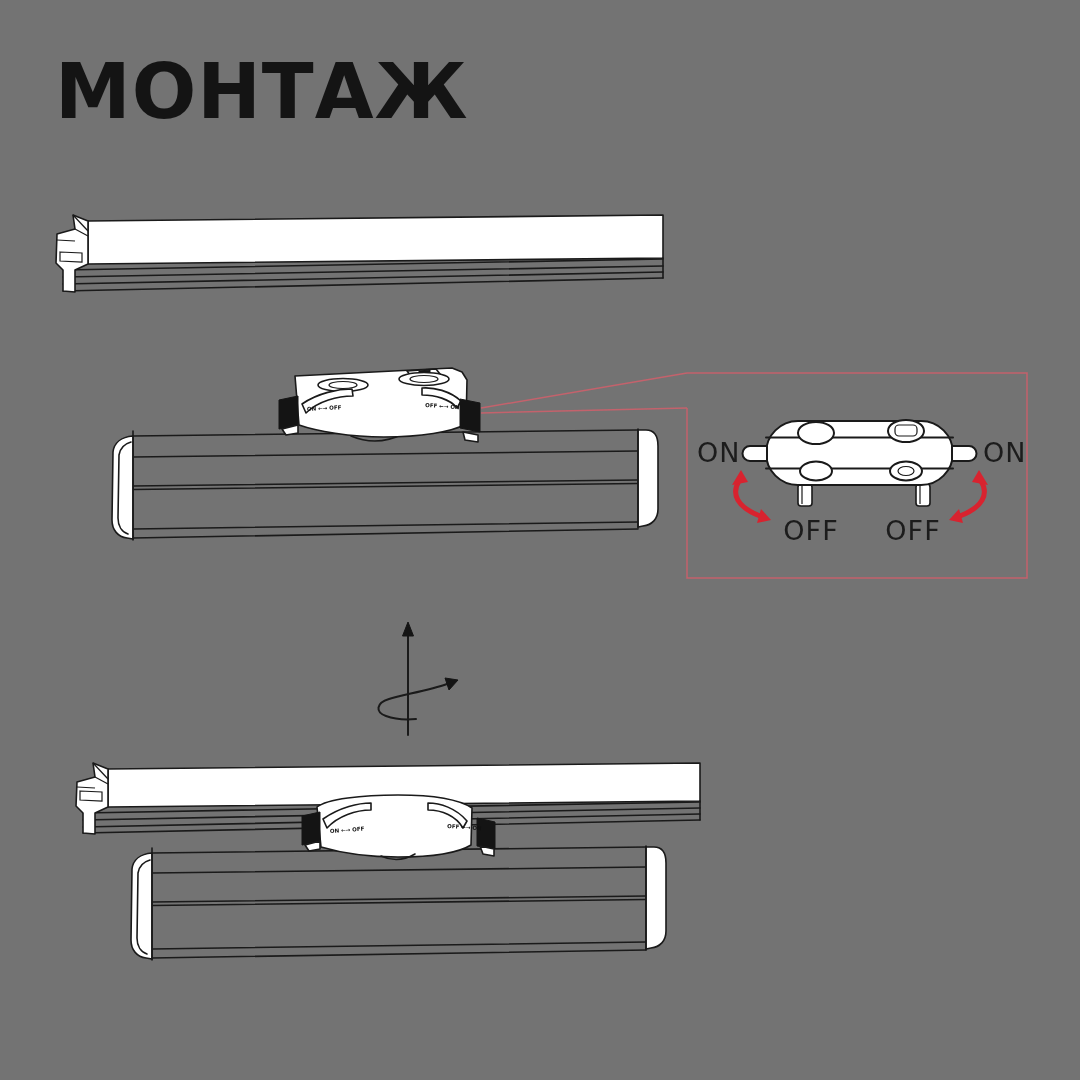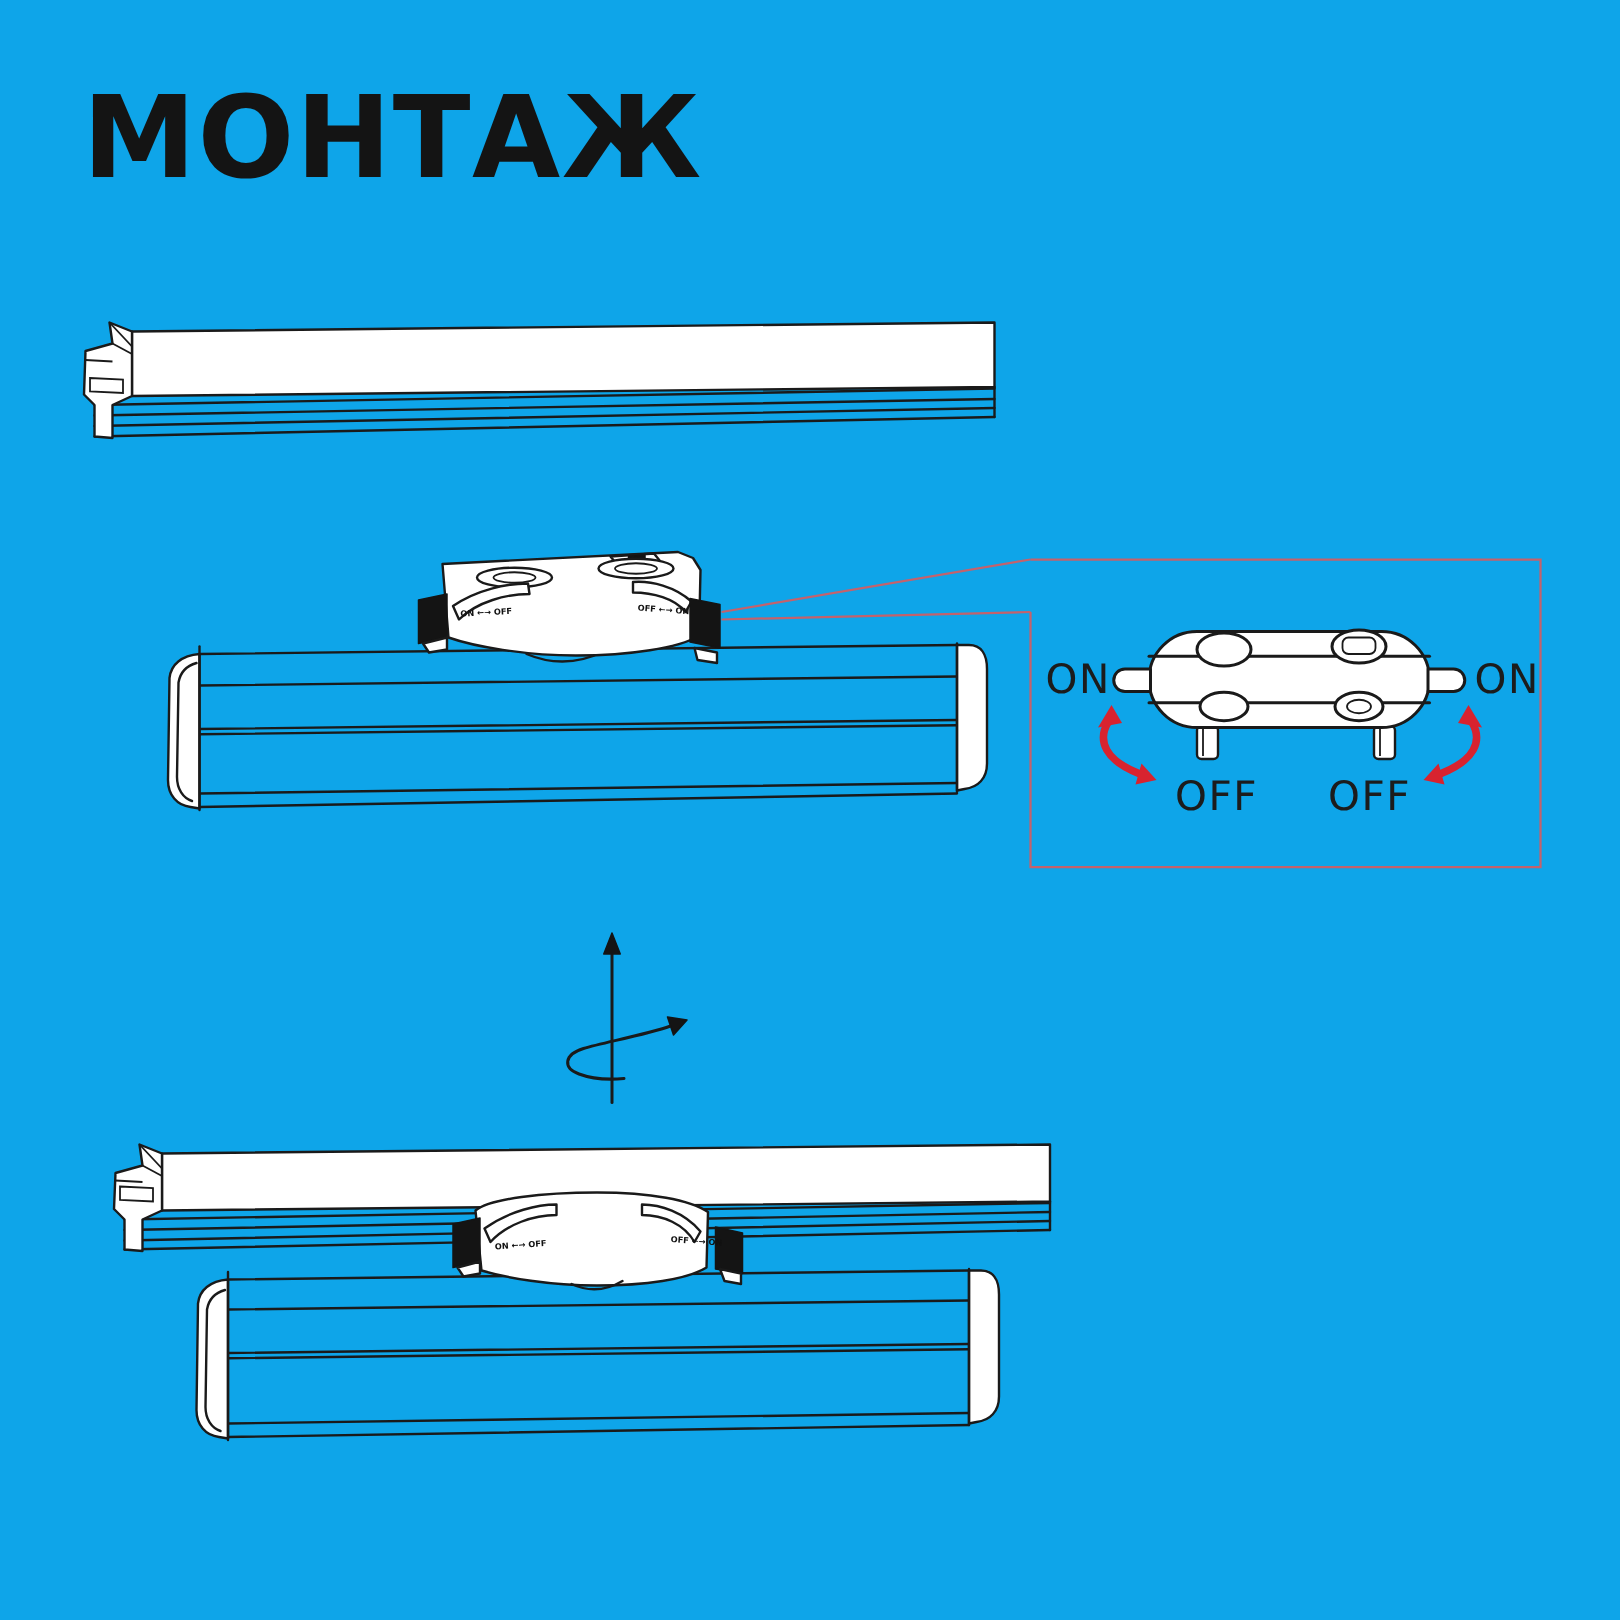--- a/index.html
+++ b/index.html
@@ -1,16 +1,16 @@
 <!DOCTYPE html>
 <html><head>
 <meta charset="utf-8">
 <style>
   html,body{margin:0;padding:0;background:#ffffff;}
-  .canvas{position:relative;width:1080px;height:1080px;background:#0ea5e9;overflow:hidden;
+  .canvas{position:relative;width:1080px;height:1080px;background:#737373;overflow:hidden;
           font-family:"DejaVu Sans","Liberation Sans",sans-serif;text-align:center;}
   h1.title{position:absolute;left:55px;top:50px;margin:0;font-size:76px;line-height:1.1;
            font-weight:700;letter-spacing:1px;color:#141414;
            font-family:"DejaVu Sans","Liberation Sans",sans-serif;}
   svg.diagram{position:absolute;left:0;top:0;}
 
   
   .ln{stroke:#1a1a1a;fill:none;stroke-width:1.6;stroke-linecap:round;stroke-linejoin:round;}
   .ln2{stroke:#1a1a1a;fill:none;stroke-width:2;stroke-linecap:round;stroke-linejoin:round;}
   .fw{fill:#ffffff;stroke:#1a1a1a;stroke-width:1.6;stroke-linejoin:round;}

